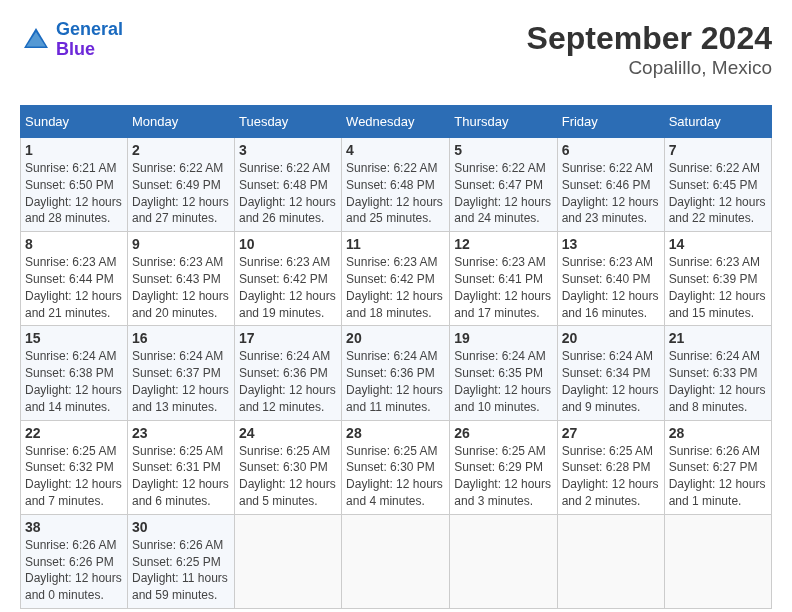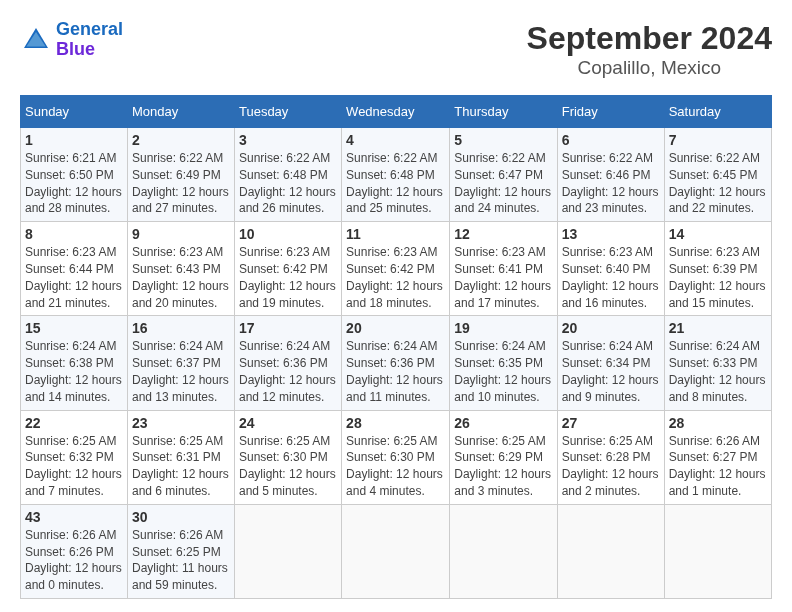--- a/index.html
+++ b/index.html
@@ -7,42 +7,42 @@
       font-family: Arial, sans-serif;
       background: #fff;
       width: 792px;
       min-height: 612px;
       padding: 20px;
     }
     .header {
       display: flex;
       justify-content: space-between;
       align-items: flex-start;
-      margin-bottom: 16px;
+      margin-bottom: 26px;
     }
     .logo {
       display: flex;
       align-items: center;
       gap: 4px;
     }
     .logo-text {
       font-size: 18px;
       font-weight: bold;
       color: #333;
       line-height: 1.1;
     }
     .logo-text span {
       color: #1a6abf;
     }
     .logo-icon {
       width: 32px;
       height: 32px;
     }
     .title-block {
-      text-align: center;
+      text-align: right;
     }
     .month-title {
       font-size: 32px;
       font-weight: bold;
       color: #333;
     }
     .location {
       font-size: 19px;
       color: #555;
     }
@@ -325,21 +325,21 @@
         <td>
           <span class="day-num">28</span>
           <div class="day-info" style="white-space: pre-line;">Sunrise: 6:26 AM
 Sunset: 6:27 PM
 Daylight: 12 hours
 and 1 minute.</div>
         </td>
       </tr>
       <tr>
         <td>
-          <span class="day-num">43</span>
+          <span class="day-num">38</span>
           <div class="day-info" style="white-space: pre-line;">Sunrise: 6:26 AM
 Sunset: 6:26 PM
 Daylight: 12 hours
 and 0 minutes.</div>
         </td>
         <td>
           <span class="day-num">30</span>
           <div class="day-info" style="white-space: pre-line;">Sunrise: 6:26 AM
 Sunset: 6:25 PM
 Daylight: 11 hours

